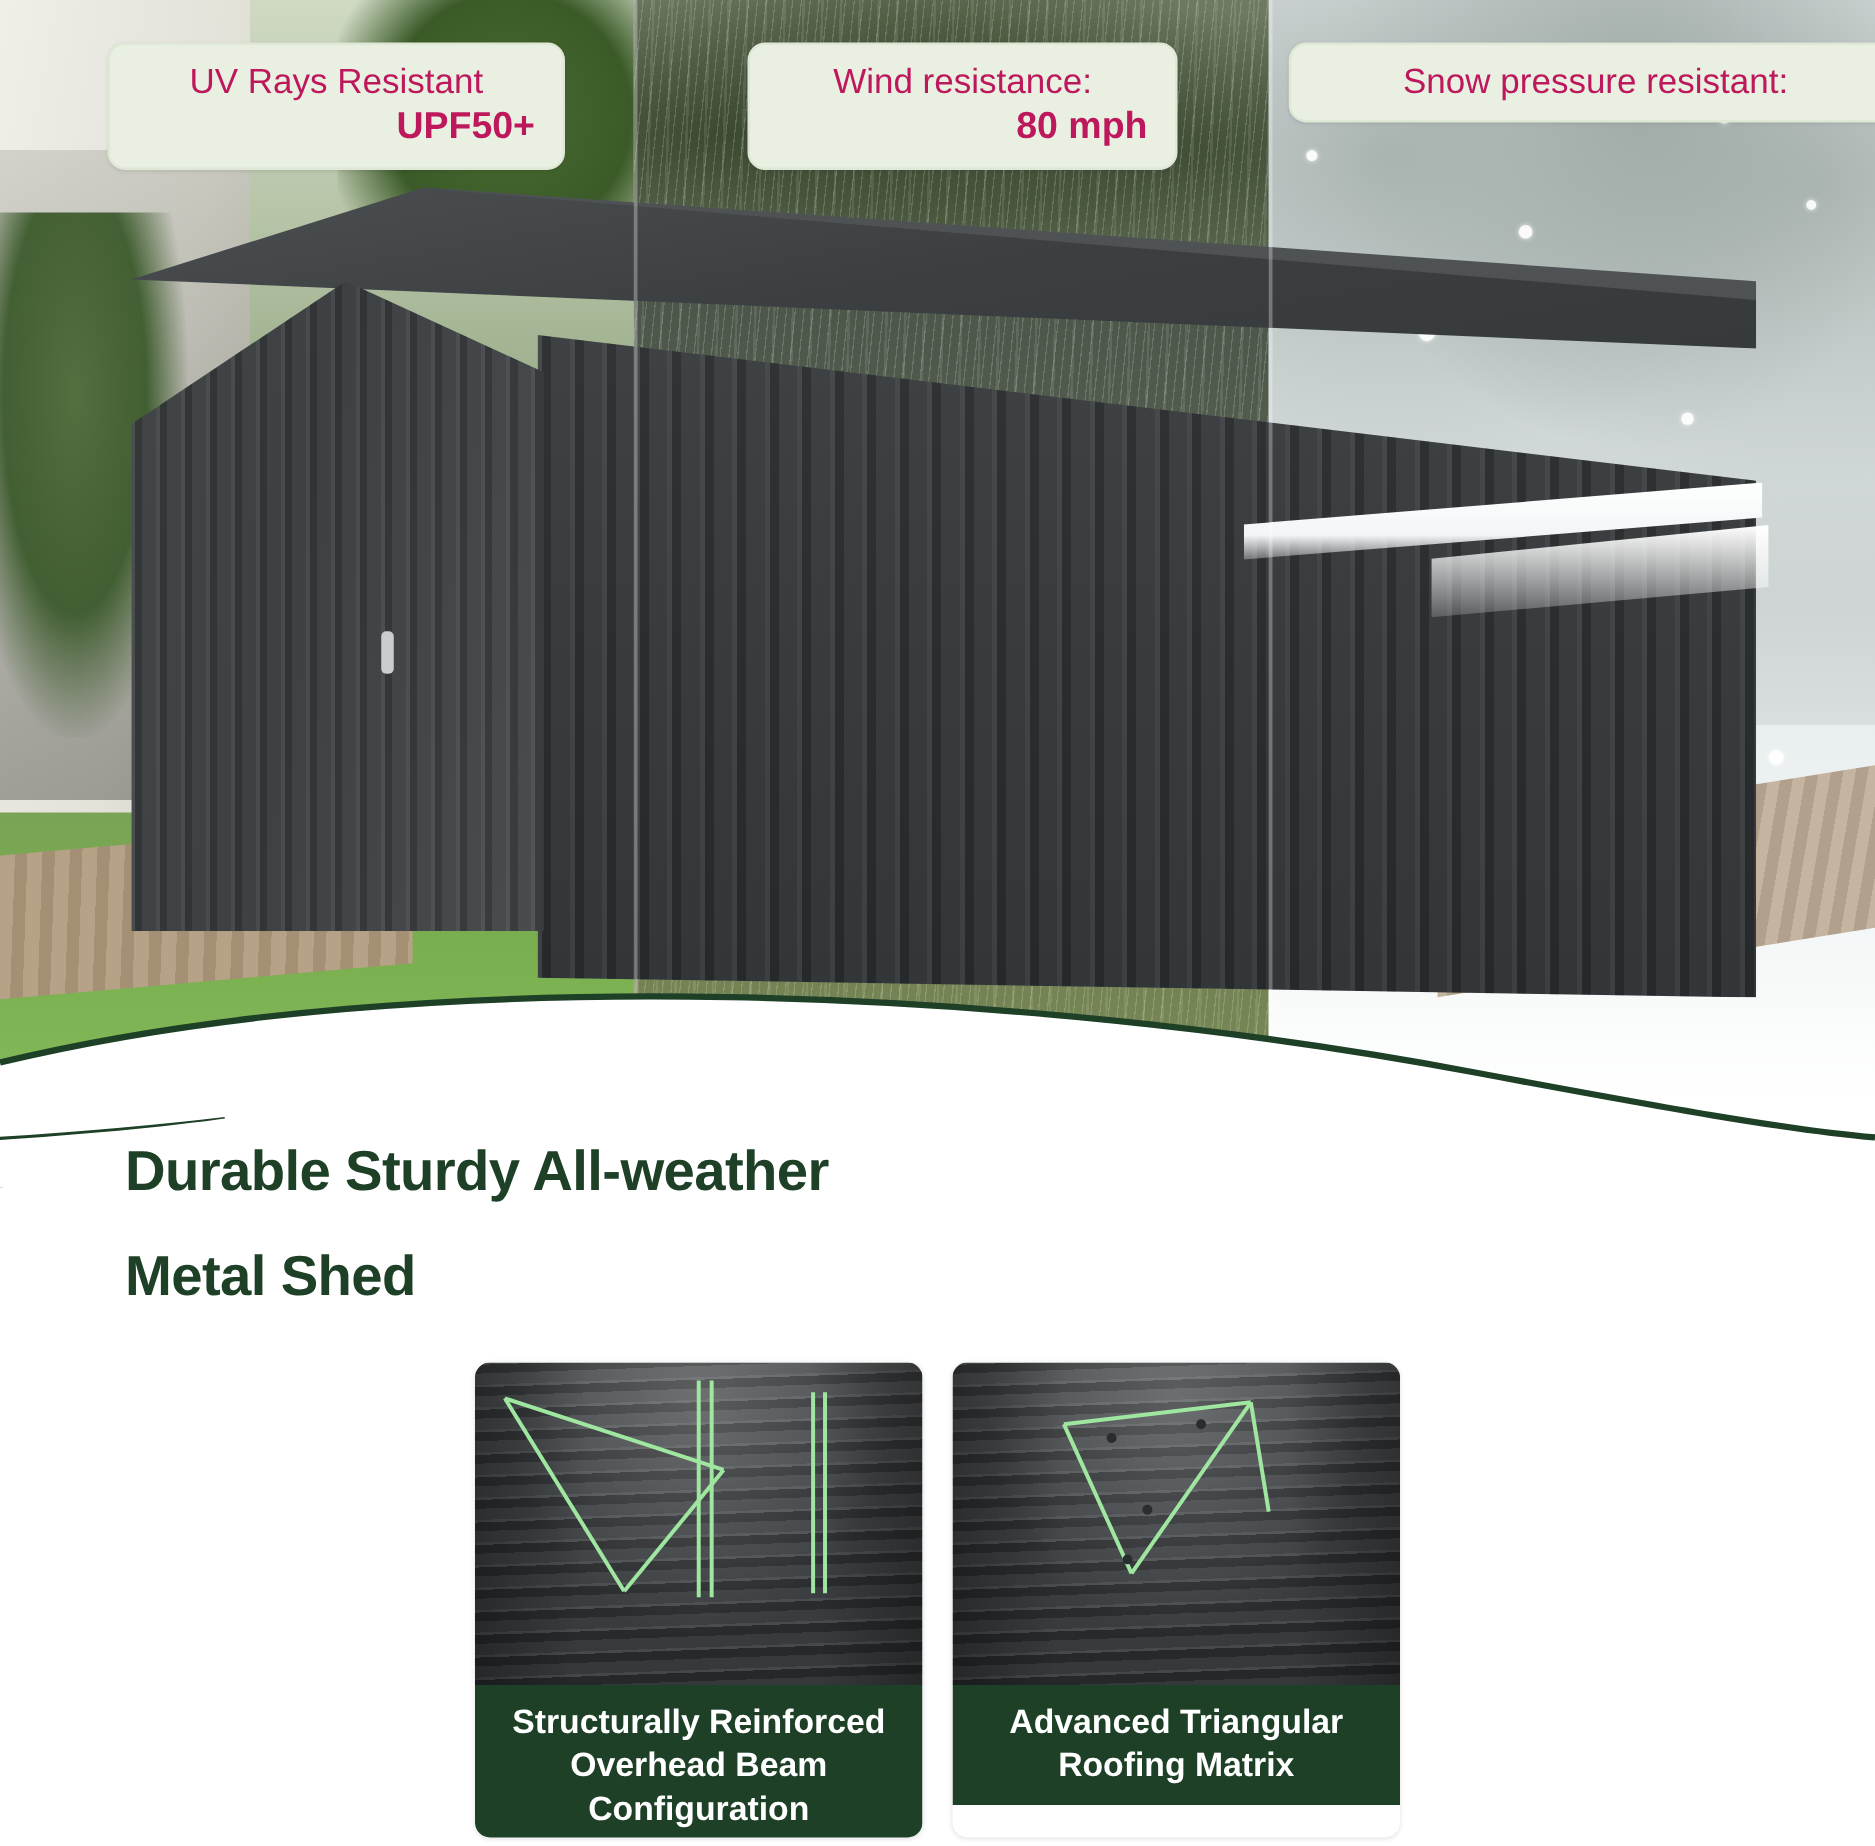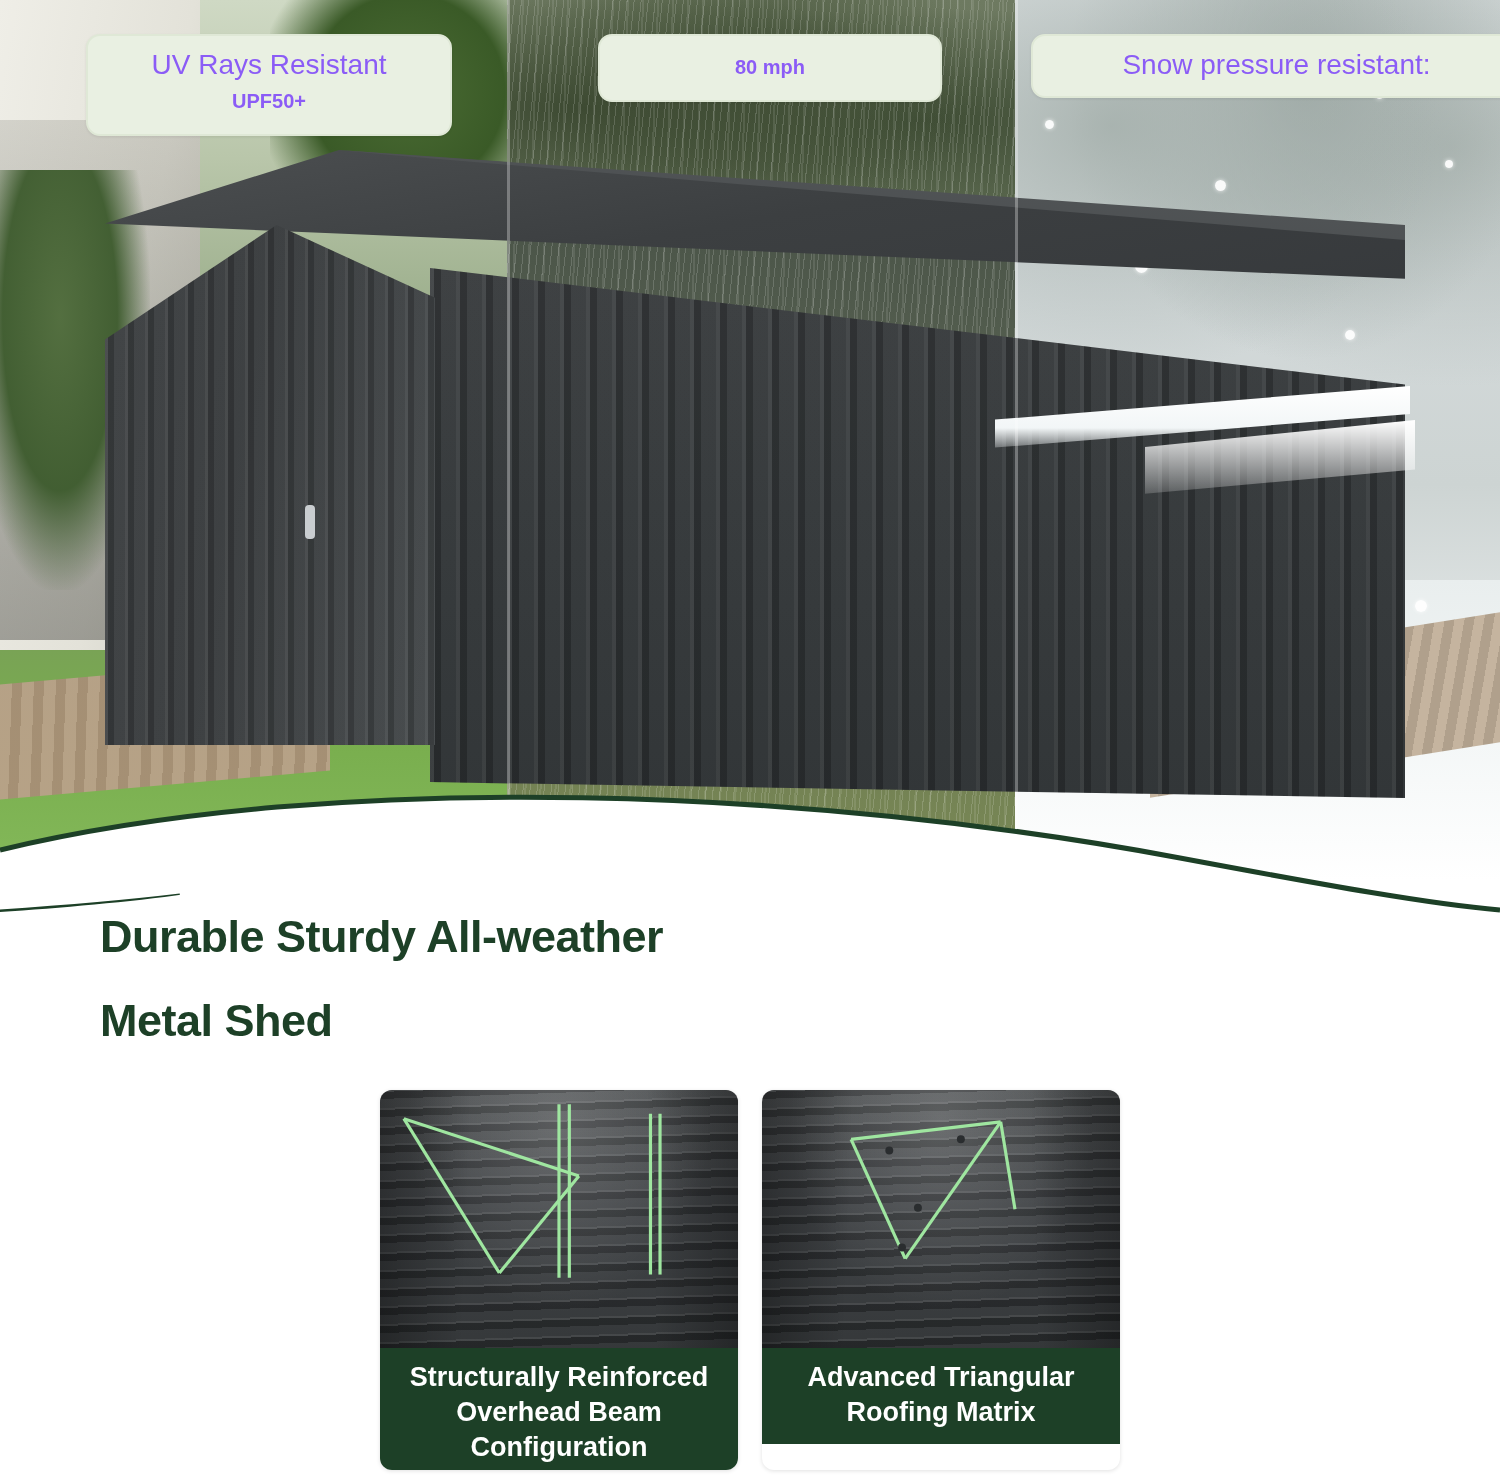--- a/index.html
+++ b/index.html
@@ -233,35 +233,36 @@
     position: absolute;
     top: 0; left: 0; width: 1500px; height: 160px;
     z-index: 10;
   }
   .badge {
     position: absolute;
     background: #e9f0e2;
     border: 2px solid #dfe8d6;
     border-radius: 14px;
     text-align: center;
-    color: #8b5cf6;
+    color: #be185d;
     padding: 12px 22px 14px;
     box-shadow: 0 1px 3px rgba(0,0,0,0.08);
   }
   .badge-line1 {
     font-size: 28px;
     line-height: 34px;
     font-weight: 400;
     white-space: nowrap;
   }
   .badge-line2 {
-    font-size: 20px;
+    font-size: 30px;
     line-height: 38px;
     font-weight: 700;
     white-space: nowrap;
+    text-align: right;
   }
   .badge-uv   { left: 86px;   top: 34px; width: 318px; }
   .badge-wind { left: 598px;  top: 34px; width: 296px; }
   .badge-snow { left: 1031px; top: 34px; width: 443px; }
 
   
   .swoosh {
     position: absolute;
     left: 0; top: 690px;
     width: 1500px; height: 260px;
@@ -399,20 +400,21 @@
   <div class="panel-divider" style="left:507px;"></div>
   <div class="panel-divider" style="left:1015px;"></div>
 </div>
 
 <div class="badges">
   <div class="badge badge-uv">
     <div class="badge-line1">UV Rays Resistant</div>
     <div class="badge-line2">UPF50+</div>
   </div>
   <div class="badge badge-wind">
+    <div class="badge-line1">Wind resistance:</div>
     <div class="badge-line2">80 mph</div>
   </div>
   <div class="badge badge-snow">
     <div class="badge-line1">Snow pressure resistant:</div>
   </div>
 </div>
 
 <svg class="swoosh" viewBox="0 0 1500 260" preserveAspectRatio="none">
   <path d="M0,160 C340,78 820,100 1180,168 C1330,196 1430,214 1500,220 L1500,260 L0,260 Z" fill="#ffffff"></path>
   <path d="M0,160 C340,78 820,100 1180,168 C1330,196 1430,214 1500,220" fill="none" stroke="#1d4027" stroke-width="5"></path>

